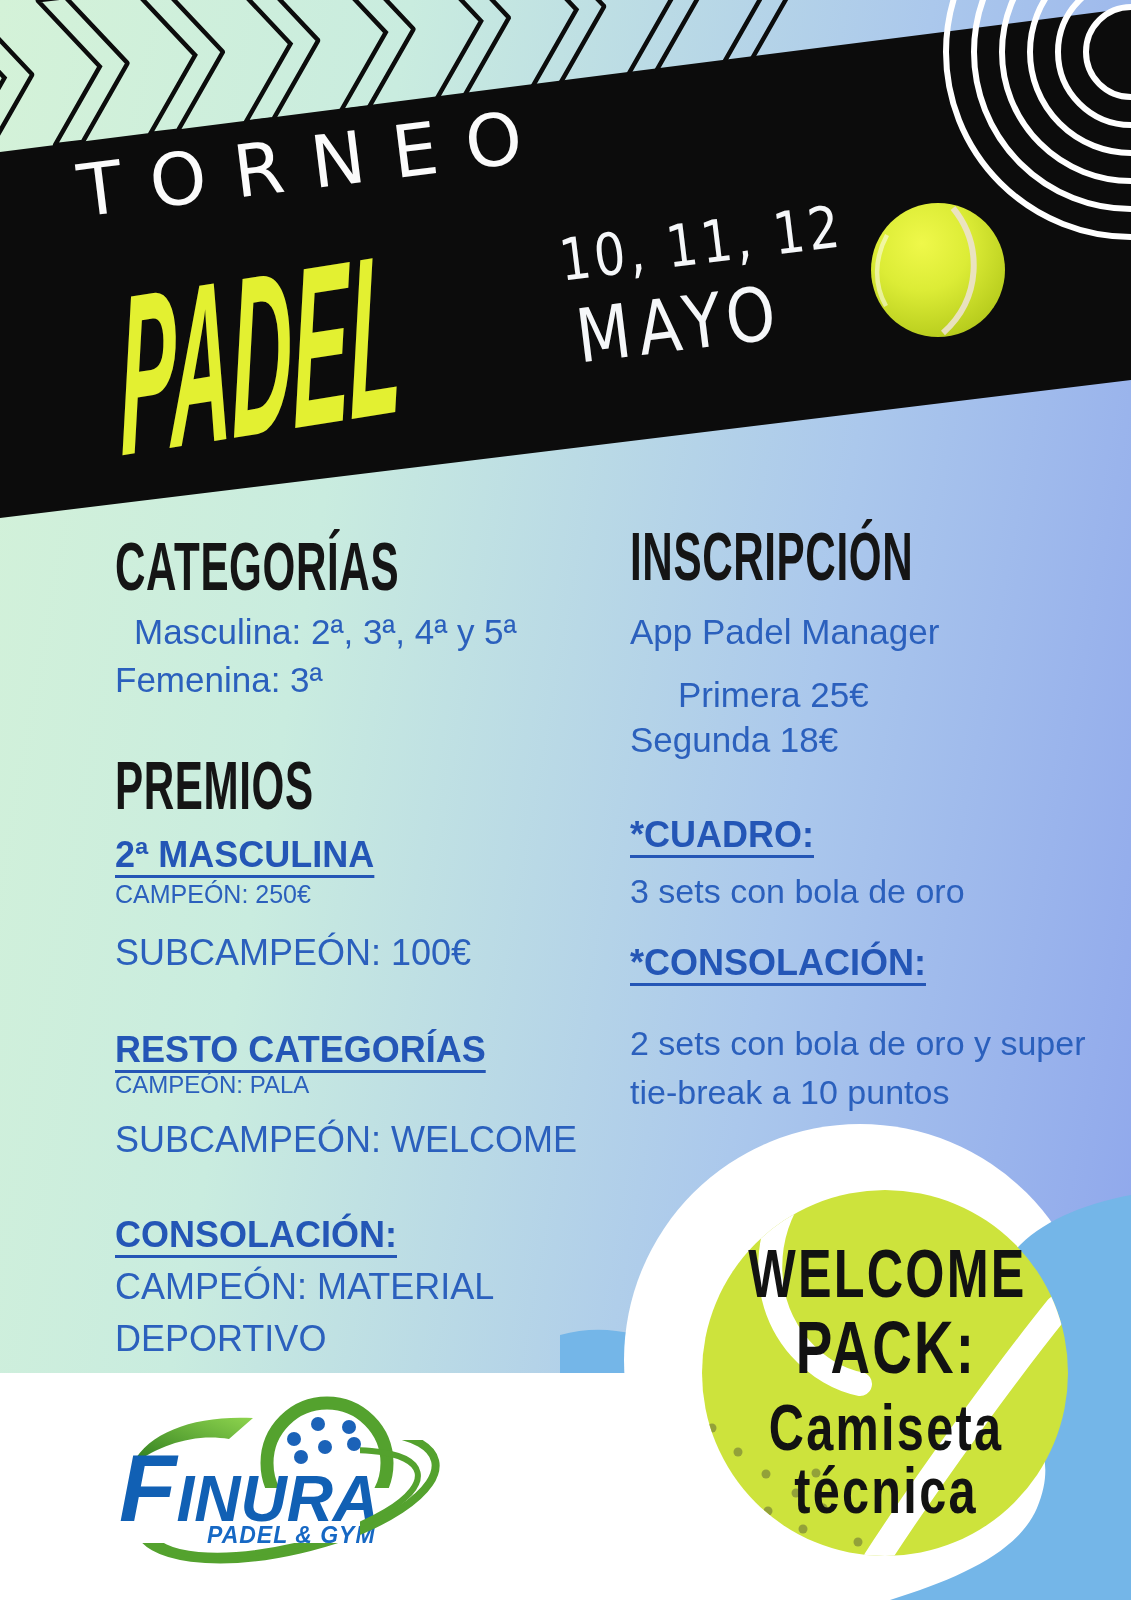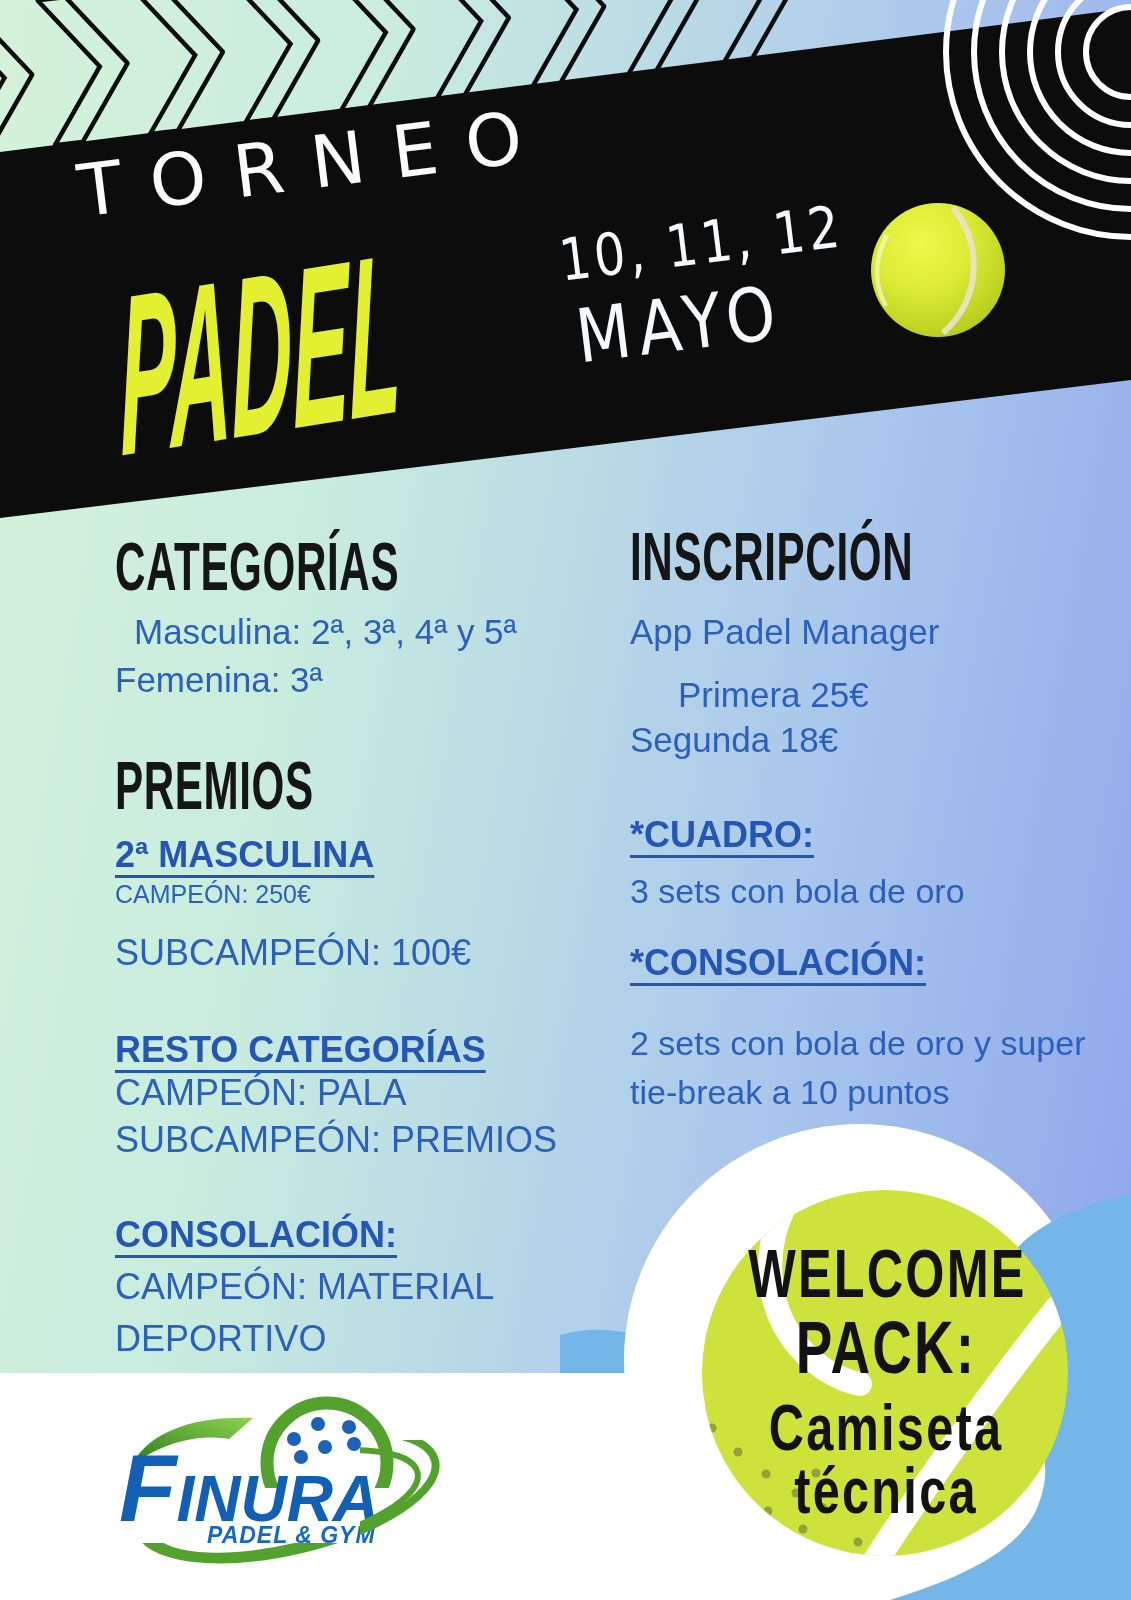--- a/index.html
+++ b/index.html
@@ -147,22 +147,22 @@
   <div class="abs h-black" style="left:115px;top:532px;">CATEGORÍAS</div>
   <div class="abs blue" style="left:115px;top:611px;margin-left:19px;">Masculina: 2ª, 3ª, 4ª y 5ª</div>
   <div class="abs blue" style="left:115px;top:659px;">Femenina: 3ª</div>
 
   <div class="abs h-black" style="left:115px;top:751px;">PREMIOS</div>
   <div class="abs blue-u" style="left:115px;top:833px;">2ª MASCULINA</div>
   <div class="abs blue" style="left:115px;top:879px;font-size:25px;">CAMPEÓN: 250€</div>
   <div class="abs blue" style="left:115px;top:931px;font-size:36px;">SUBCAMPEÓN: 100€</div>
 
   <div class="abs blue-u" style="left:115px;top:1028px;">RESTO CATEGORÍAS</div>
-  <div class="abs blue" style="left:115px;top:1071px;font-size:36px;">CAMPEÓN: PALA</div>
-  <div class="abs blue" style="left:115px;top:1118px;font-size:36px;">SUBCAMPEÓN: PREMIOS</div>
+  <div class="abs blue" style="left:115px;top:1071px;font-size:24px;">CAMPEÓN: PALA</div>
+  <div class="abs blue" style="left:115px;top:1118px;font-size:36px;">SUBCAMPEÓN: WELCOME</div>
 
   <div class="abs blue-u" style="left:115px;top:1213px;">CONSOLACIÓN:</div>
   <div class="abs blue wrapblock" style="left:115px;top:1261px;font-size:36px;width:430px;">CAMPEÓN: MATERIAL DEPORTIVO</div>
 
   <div class="abs h-black" style="left:630px;top:522px;">INSCRIPCIÓN</div>
   <div class="abs blue" style="left:630px;top:611px;">App Padel Manager</div>
   <div class="abs blue" style="left:630px;top:674px;margin-left:48px;">Primera 25€</div>
   <div class="abs blue" style="left:630px;top:719px;">Segunda 18€</div>
 
   <div class="abs blue-u" style="left:630px;top:813px;">*CUADRO:</div>

